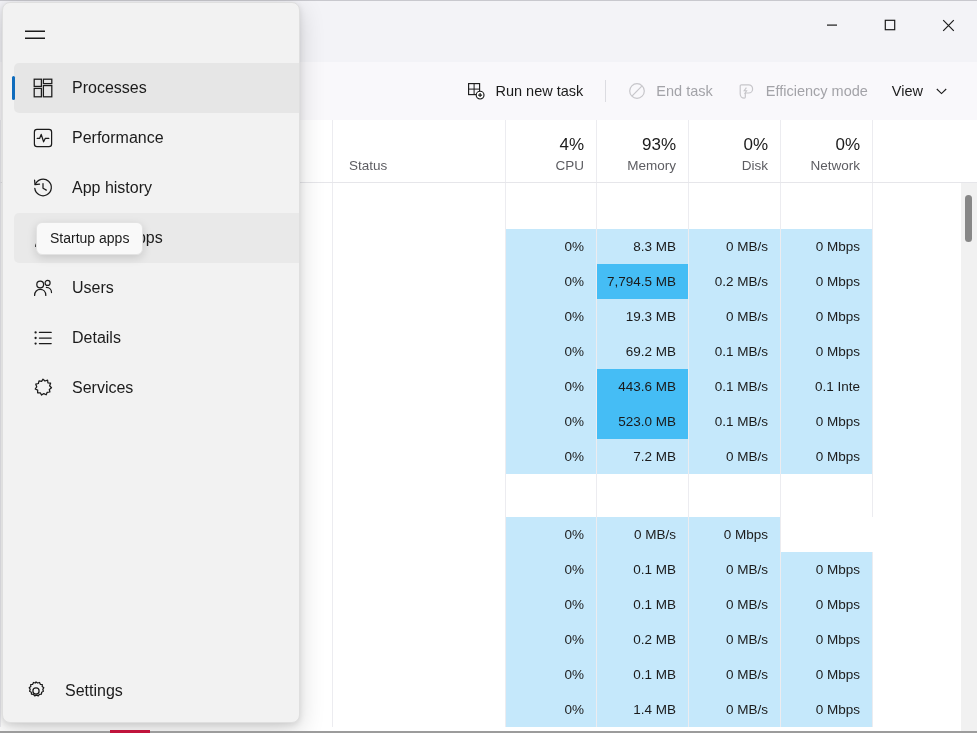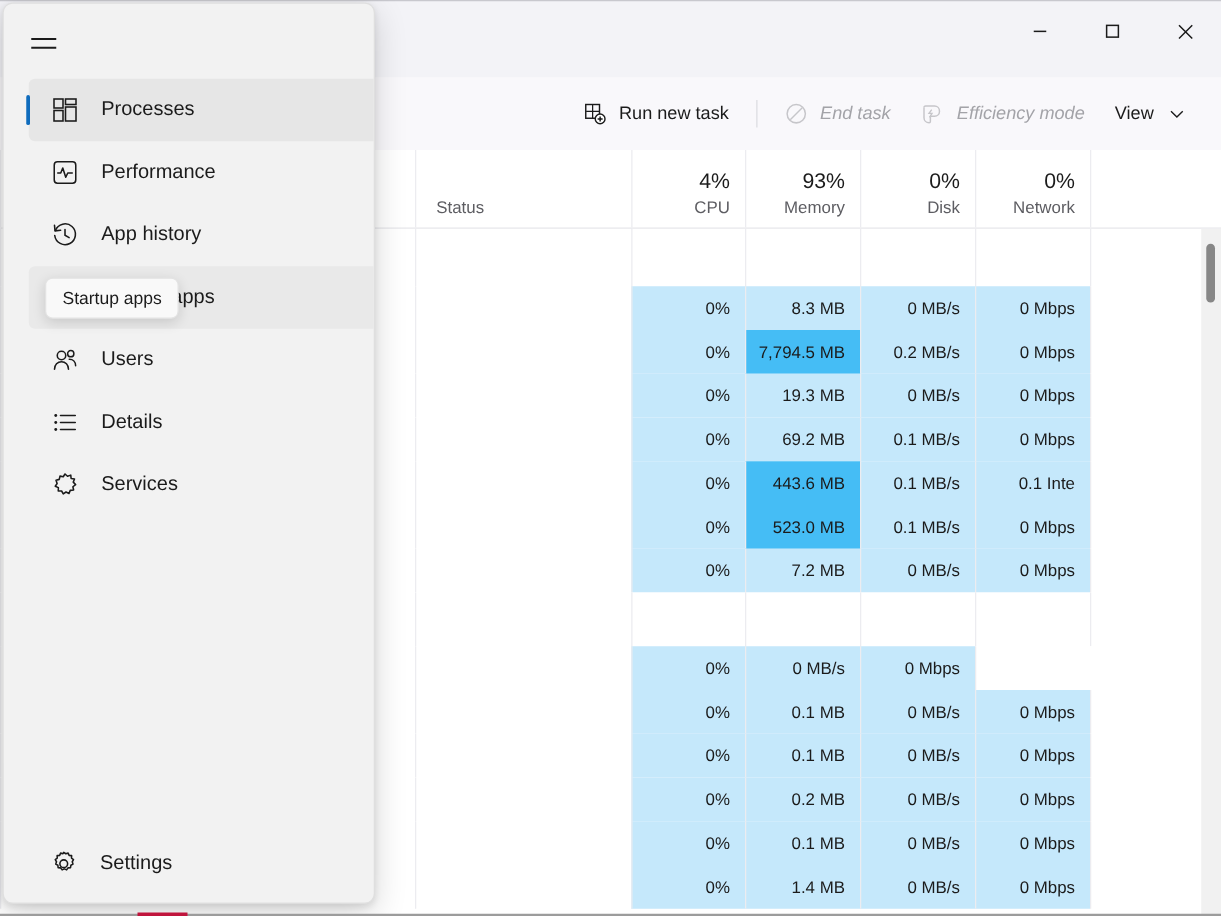--- a/index.html
+++ b/index.html
@@ -70,21 +70,21 @@
     padding: 0 12px;
     border: none;
     background: transparent;
     font-family: "Liberation Sans", sans-serif;
     font-size: 14.5px;
     color: #1b1b1b;
     border-radius: 5px;
     cursor: default;
     white-space: nowrap;
   }
-  .tbtn.disabled { color: #a3a3a8; font-style: italic; }
+  .tbtn.disabled { color: #a3a3a8; }
   .tbtn.disabled svg { opacity: 0.45; }
   .tb-sep {
     width: 1px;
     height: 22px;
     background: #dcdce1;
     margin: 0 10px;
   }
   .tbtn .chev { margin-left: 3px; }
 
   
@@ -204,21 +204,21 @@
     align-items: center;
     justify-content: center;
     border-radius: 5px;
     cursor: default;
     border: none;
     background: transparent;
   }
 
   .navlist {
     position: absolute;
-    top: 60px; left: 16px;
+    top: 60px; left: 7px;
     width: 298px;
   }
   .navitem {
     position: relative;
     display: flex;
     align-items: center;
     height: 50px;
     margin: 0 4px;
     border-radius: 5px;
     cursor: default;
@@ -242,21 +242,21 @@
     top: 13px;
     width: 3px;
     height: 24px;
     border-radius: 2px;
     background: #0f6cbd;
   }
 
   .nav-settings {
     position: absolute;
     bottom: 6px;
-    left: 15px;
+    left: 0;
     width: 298px;
   }
 
   
   .tooltip {
     position: absolute;
     left: 36px;
     top: 222px;
     padding: 7px 13px 8px 13px;
     background: #f9f9f9;

